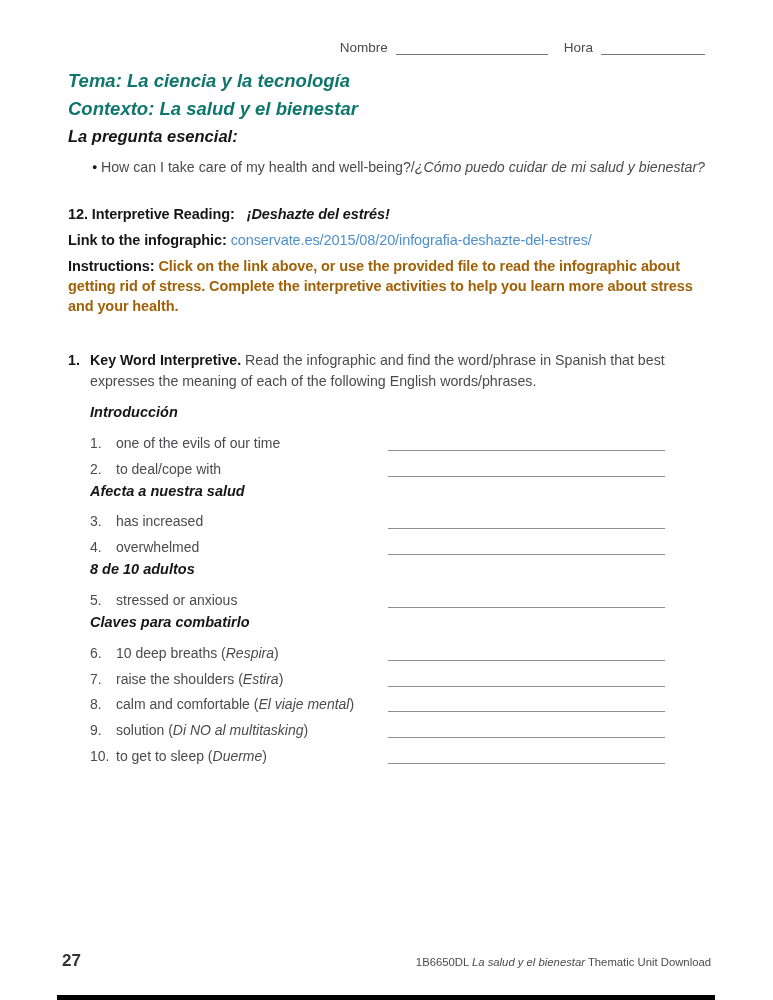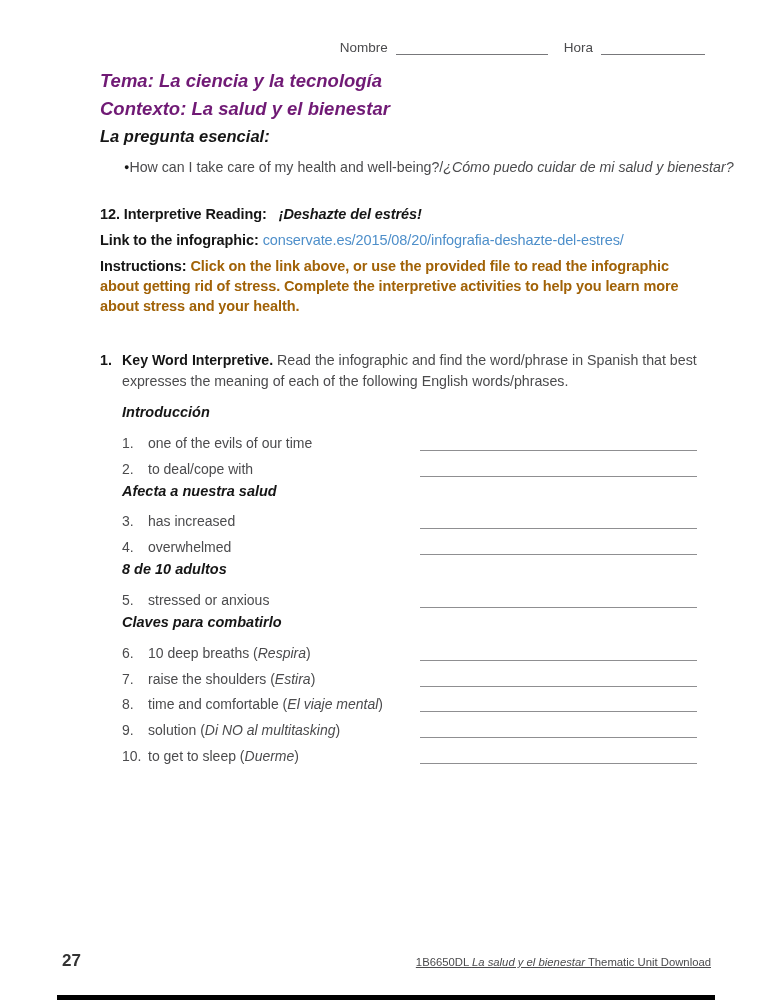--- a/index.html
+++ b/index.html
@@ -7,39 +7,38 @@
   body {
     width:773px; height:1000px;
     font-family:"Liberation Sans", sans-serif;
   }
   .page {
     position:relative;
     width:773px; height:1000px;
     background:#ffffff;
     color:#4b4b4d;
     overflow:hidden;
-    padding-left:32px;
   }
   .content { padding:38px 68px 0 68px; }
 
   
   .name-row {
     display:flex; justify-content:flex-end; align-items:flex-end;
     font-size:13.5px; color:#4b4b4d; height:17px;
   }
   .blank {
     display:inline-block; border-bottom:1px solid #77777a; align-self:flex-end;
   }
   .blank-nombre { width:152px; height:15px; margin:0 16px 0 8px; }
   .blank-hora   { width:104px; height:15px; margin-left:8px; }
 
   
   .tema, .contexto {
     font-size:18.5px; font-weight:bold; font-style:italic;
-    color:#701a75; line-height:28px;
+    color:#0f766e; line-height:28px;
   }
   .tema { margin-top:12px; }
   .pregunta {
     font-size:16.5px; font-weight:bold; font-style:italic;
     color:#161616; line-height:27px;
   }
   .eq-row {
     display:flex; margin-top:7px; padding-left:24px;
     font-size:14.2px; line-height:21px; white-space:nowrap;
   }
@@ -74,21 +73,21 @@
     border-bottom:1px solid #8f8f91; height:18px; align-self:flex-end;
   }
 
   
   .footer {
     position:absolute; left:62px; right:62px; bottom:29px;
     display:flex; align-items:baseline; font-size:11.3px; color:#4b4b4d;
   }
   .footer-left  { flex:1; text-align:left; }
   .footer-center{ flex:none; font-weight:bold; font-size:17px; color:#333; }
-  .footer-right { flex:1; text-align:right;text-decoration:underline; }
+  .footer-right { flex:1; text-align:right; }
   .footer-right em { font-style:italic; }
   .bottom-bar {
     position:absolute; left:57px; right:58px; bottom:0;
     height:5px; background:#000;
   }
 </style>
 </head>
 <body>
 
 <div class="page">
@@ -160,21 +159,21 @@
         <span class="kw-text"><span>10 deep breaths (</span><em>Respira</em><span>)</span></span>
         <span class="kw-blank"></span>
       </div>
       <div class="kw-row">
         <span class="kw-num">7.</span>
         <span class="kw-text"><span>raise the shoulders (</span><em>Estira</em><span>)</span></span>
         <span class="kw-blank"></span>
       </div>
       <div class="kw-row">
         <span class="kw-num">8.</span>
-        <span class="kw-text"><span>time and comfortable (</span><em>El viaje mental</em><span>)</span></span>
+        <span class="kw-text"><span>calm and comfortable (</span><em>El viaje mental</em><span>)</span></span>
         <span class="kw-blank"></span>
       </div>
       <div class="kw-row">
         <span class="kw-num">9.</span>
         <span class="kw-text"><span>solution (</span><em>Di NO al multitasking</em><span>)</span></span>
         <span class="kw-blank"></span>
       </div>
       <div class="kw-row">
         <span class="kw-num">10.</span>
         <span class="kw-text"><span>to get to sleep (</span><em>Duerme</em><span>)</span></span>

